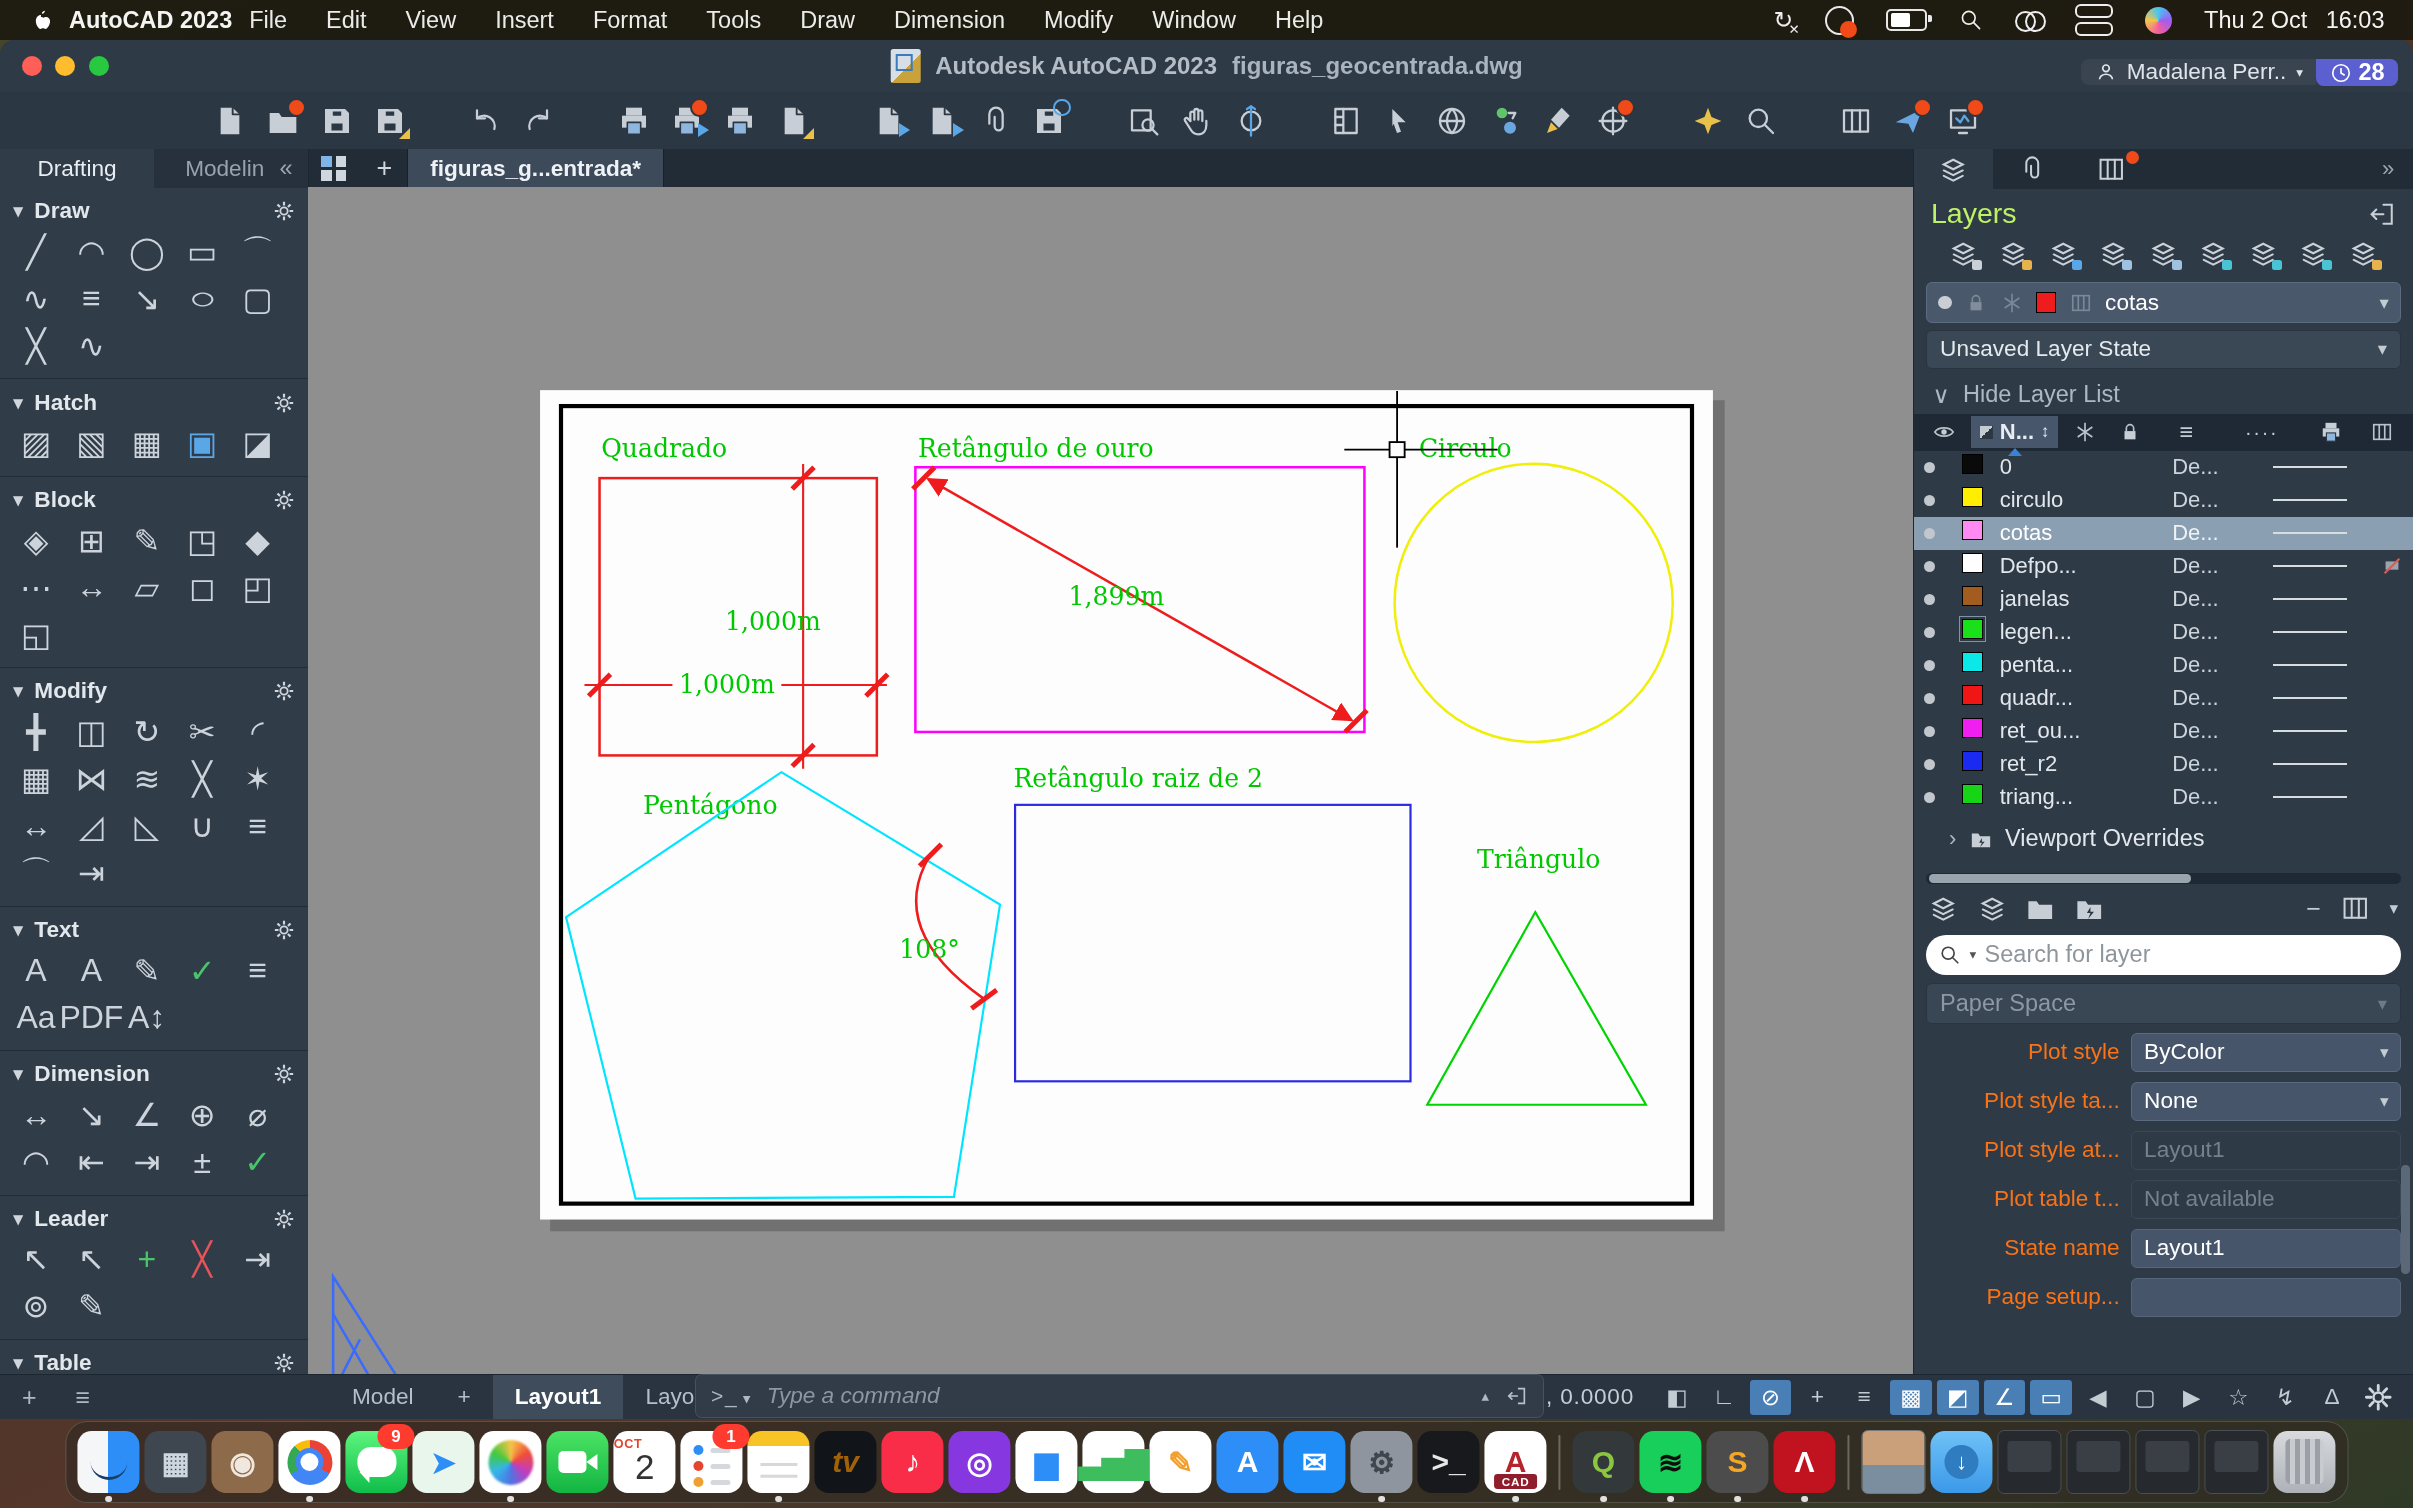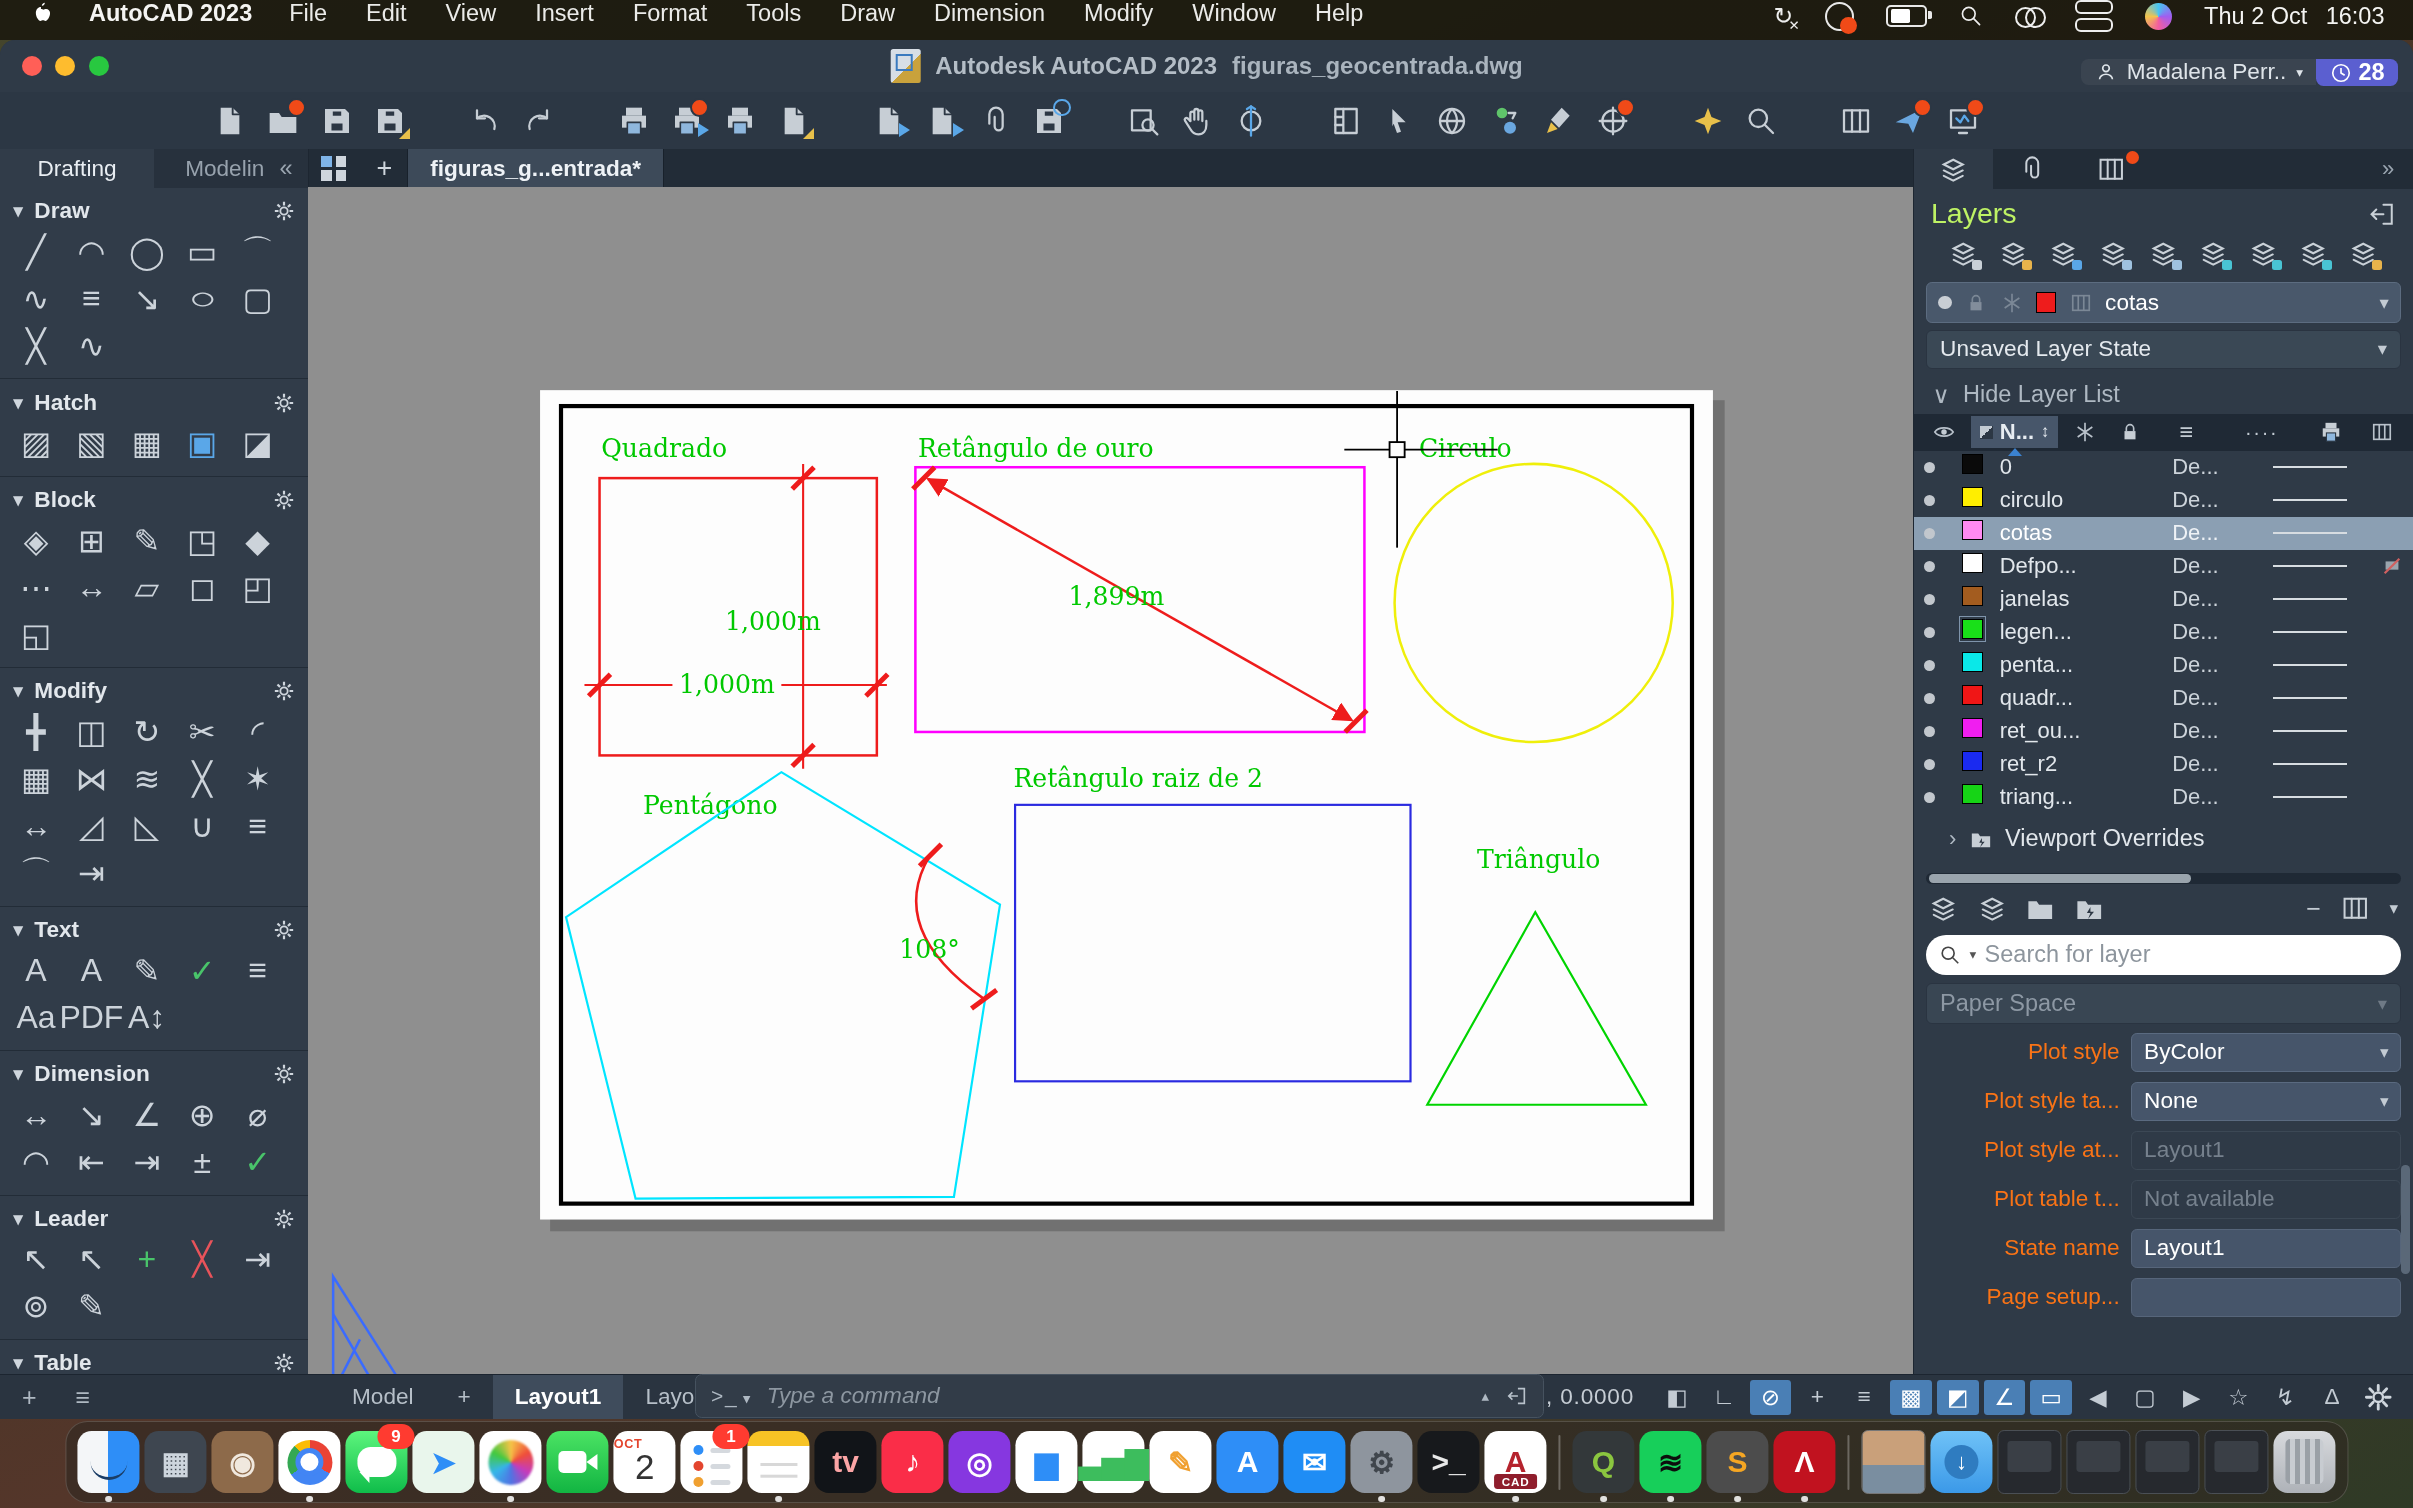--- a/index.html
+++ b/index.html
@@ -6,21 +6,21 @@
   #screen{position:relative;width:2413px;height:1508px;overflow:hidden;
     background:linear-gradient(155deg,#45462c 0%,#3d3524 28%,#54362a 58%,#2f3a26 100%);
     font-family:"Liberation Sans",sans-serif;-webkit-font-smoothing:antialiased;}
   svg{display:block}
   .ic{width:32px;height:32px;stroke:#c7ced5;fill:none;stroke-width:1.7;stroke-linecap:round;stroke-linejoin:round}
   .ic28{width:28.5px;height:28.5px;stroke:#c9d0d7;fill:none;stroke-width:1.7;stroke-linecap:round}
   .ic22{width:22px;height:22px;stroke:#b9c2cb;fill:none;stroke-width:1.8}
 
   
   .menu-bar{position:absolute;top:0;left:0;right:0;height:40px;background:rgba(28,26,15,.93);
-    display:flex;align-items:flex-start;color:#f4f4f2;font-size:23.5px;padding:0 28.5px;gap:37px;z-index:50}
+    display:flex;align-items:center;color:#f4f4f2;font-size:23.5px;padding:0 28.5px;gap:17px;z-index:50}
   .menu-app{font-weight:bold}
   .menu-item{opacity:.96}
   .mb-right{margin-left:auto;display:flex;align-items:center;gap:32px}
   .mi{position:relative;display:flex;align-items:center;justify-content:center}
   .sync-x{font-size:23.5px;color:#eee}
   .sync-x i{position:absolute;right:-6.7px;bottom:-3.4px;font-style:normal;font-size:13.4px}
   .recdot{width:25px;height:25px;border:2.5px solid #e8e8e8;border-radius:50%}
   .recdot::after{content:"";position:absolute;right:-5px;bottom:-5px;width:17px;height:17px;border-radius:50%;background:#f04a18}
   .batt{width:37px;height:18.4px;border:2.1px solid #e8e8e8;border-radius:5px;position:relative}
   .batt::before{content:"";position:absolute;left:2.5px;top:2.5px;bottom:2.5px;width:52%;background:#fff;border-radius:1.7px}
@@ -1501,21 +1501,21 @@
         <span class="dg"></span>
         <span class="badge">1</span>
 
       </div>
       <div class="dock-item" data-type="notes">
 
         <span class="dg"></span>
 
         <b class="rundot on"></b>
       </div>
-      <div class="dock-item" data-type="plain" style="background: rgb(17, 20, 24); color: #fca5a5;">
+      <div class="dock-item" data-type="plain" style="background: rgb(17, 20, 24); color: #a16207; font-style: italic;">
 
         <span class="dg">tv</span>
 
       </div>
       <div class="dock-item" data-type="plain" style="background: rgb(250, 45, 72); color: rgb(255, 255, 255);">
 
         <span class="dg">♪</span>
 
       </div>
       <div class="dock-item" data-type="plain" style="background: rgb(134, 55, 224); color: rgb(255, 255, 255);">

